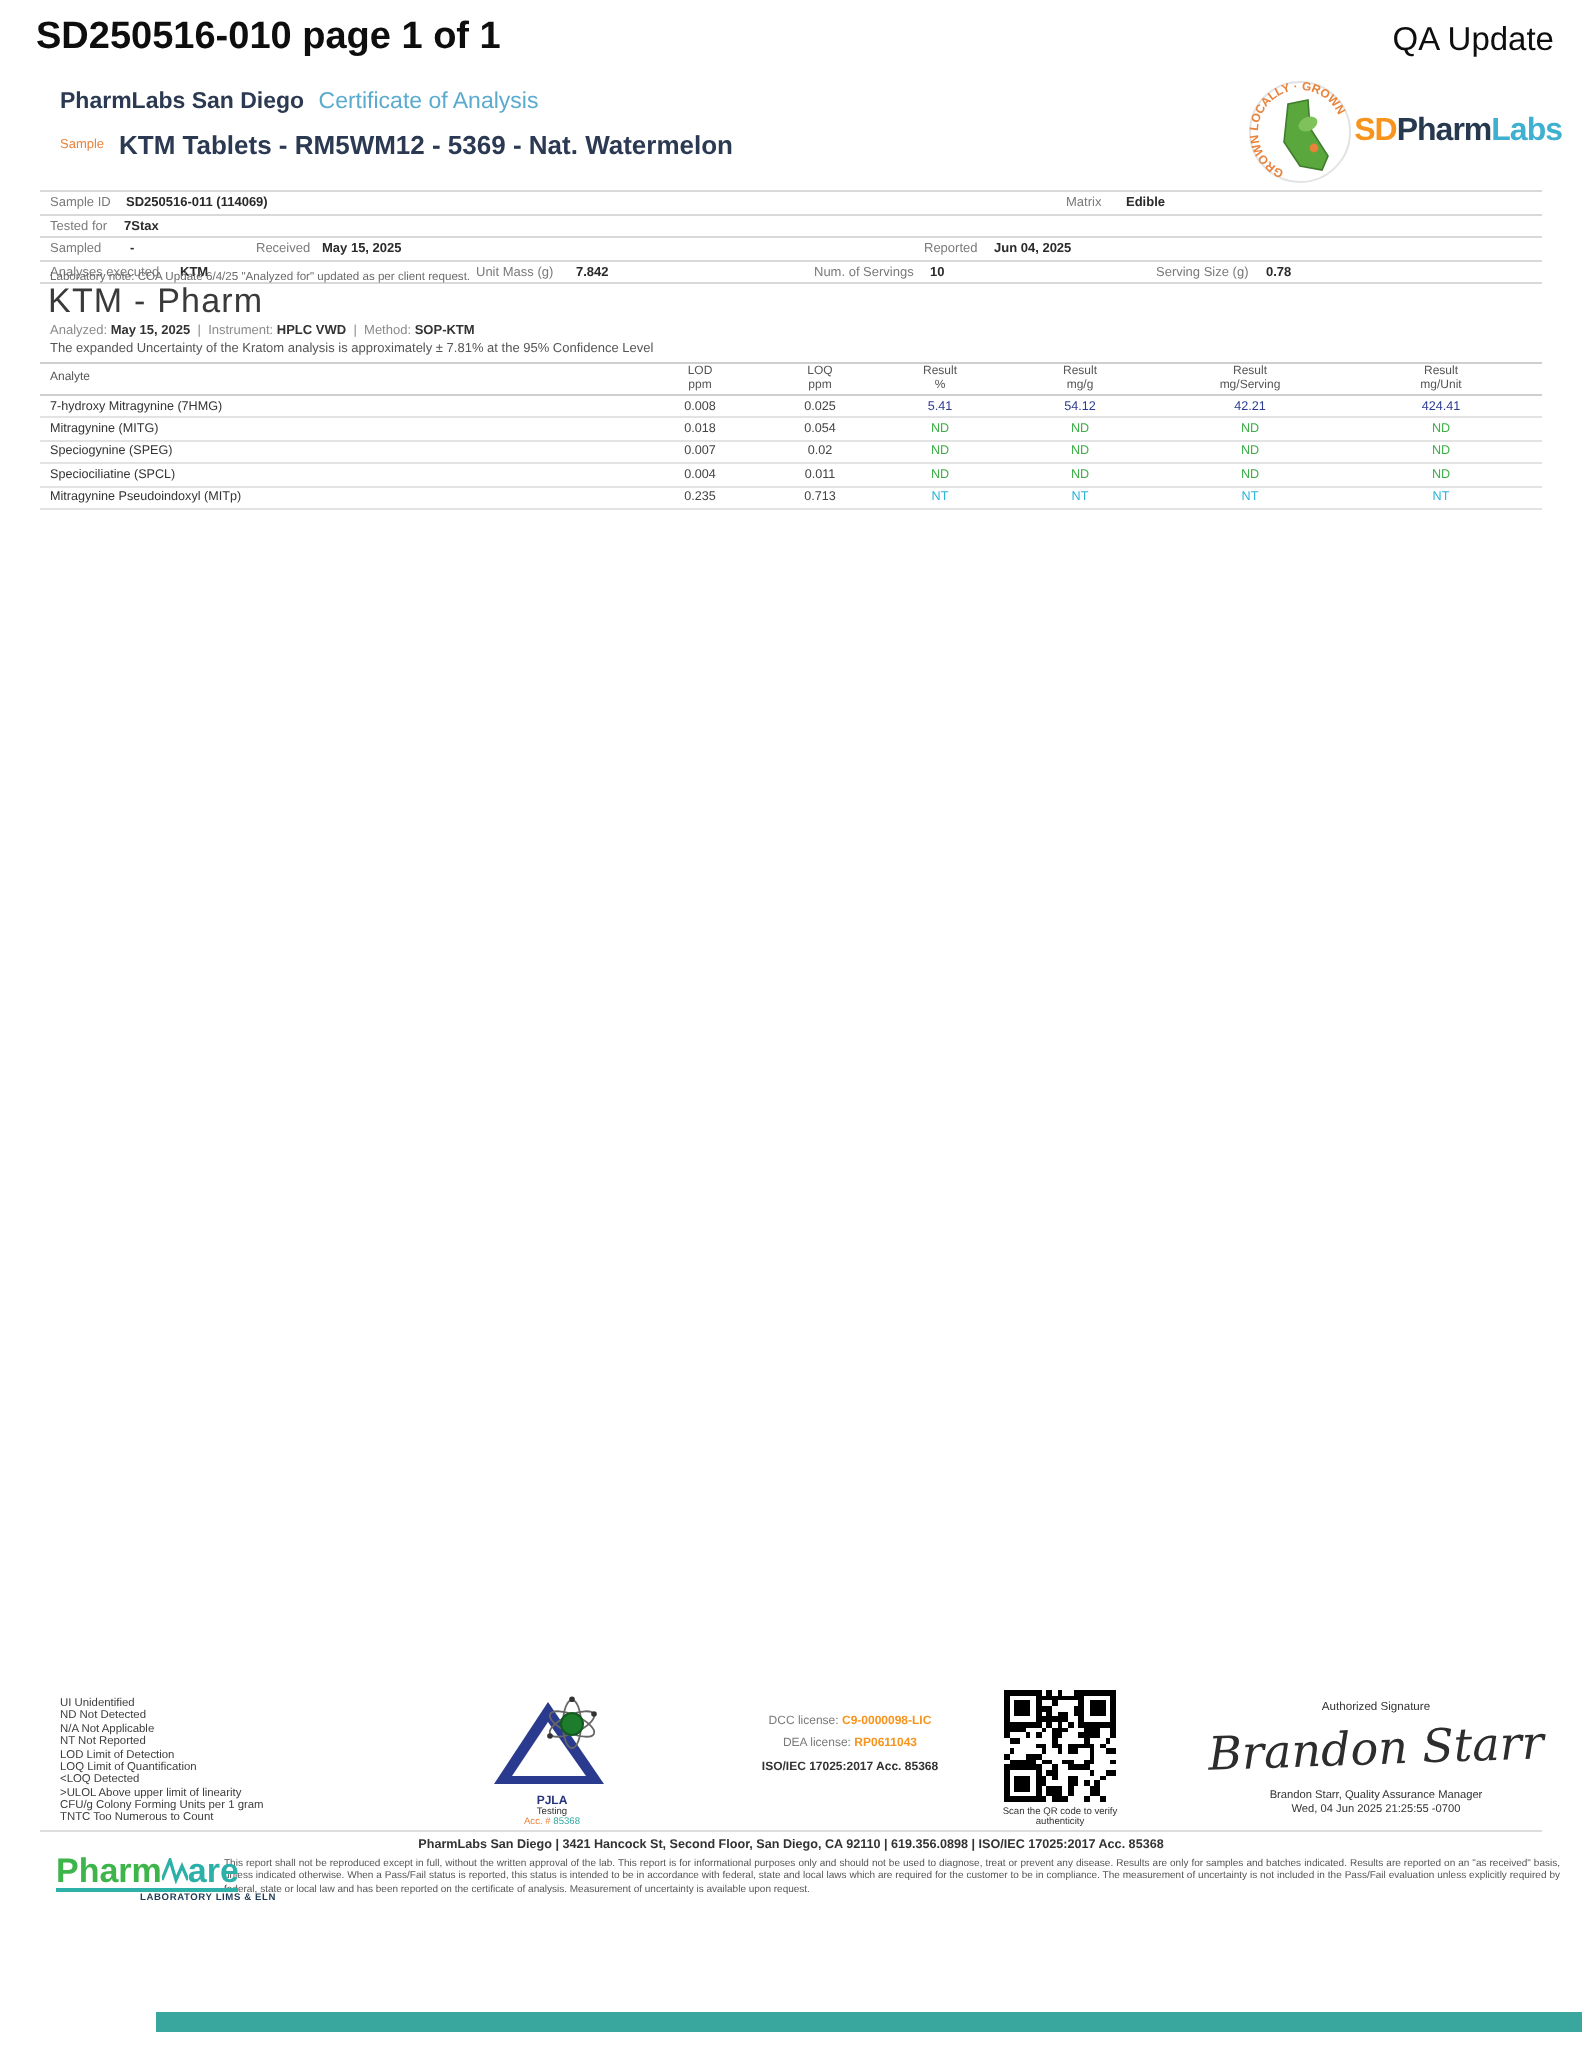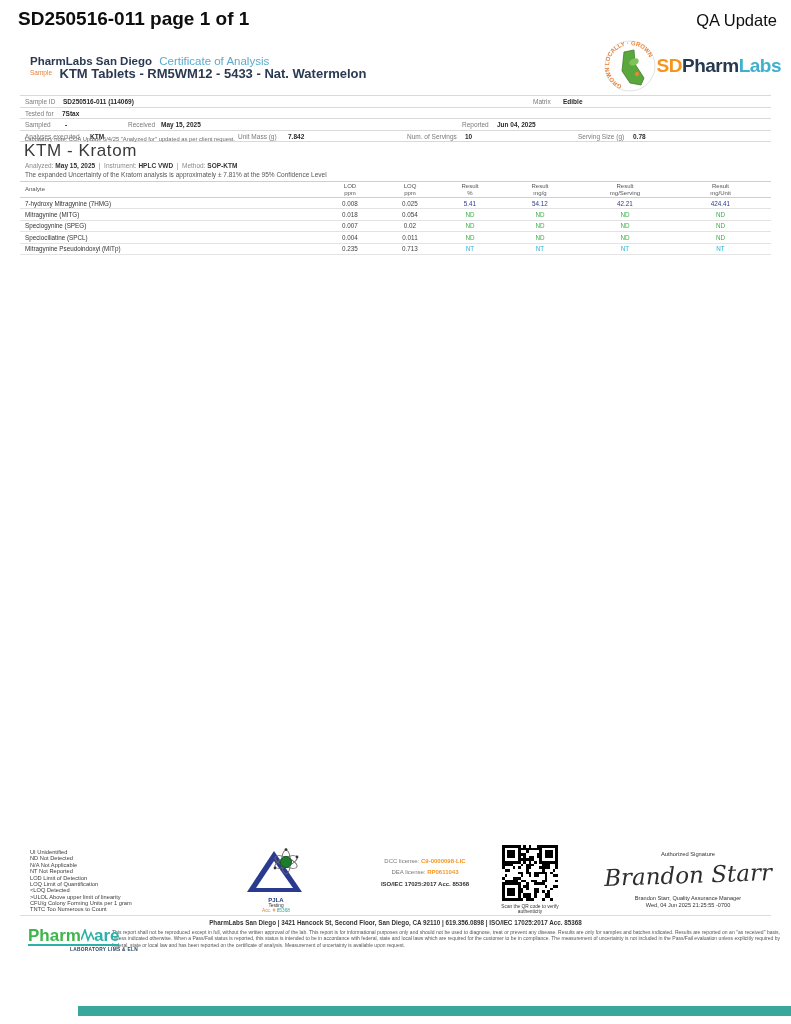--- a/index.html
+++ b/index.html
@@ -2,31 +2,31 @@
 <html><head>
 <meta charset="utf-8">
 <style>
   html,body{margin:0;padding:0;background:#fff;}
   .page{position:relative;width:791px;height:1024px;background:#fff;overflow:hidden;
         font-family:"Liberation Sans",sans-serif;color:#222;}
 
   
   .doc-title{position:absolute;left:18px;top:8px;font-size:19px;font-weight:700;color:#0e0e0e;}
   .qa{position:absolute;right:14px;top:11px;font-size:16.5px;color:#0e0e0e;}
-  .lab-line{position:absolute;left:30px;top:55px;font-size:11.5px;}
+  .lab-line{position:absolute;left:30px;top:45px;font-size:11.5px;}
   .lab-name{font-weight:700;color:#2b3a52;}
   .coa{color:#5aabce;margin-left:4px;}
   .sample-line{position:absolute;left:30px;top:64px;}
   .sample-lbl{font-size:6.5px;color:#e8833a;vertical-align:3px;margin-right:3px;}
   .sample-name{font-size:13px;font-weight:700;color:#2b3a52;}
 
   
   .brand{position:absolute;right:10px;top:40px;display:flex;align-items:center;}
   .brand-badge{margin-right:1px;}
-  .brand-text{font-size:19px;font-weight:700;letter-spacing:-0.5px;}
+  .brand-text{font-size:16px;font-weight:700;letter-spacing:-0.5px;}
   .brand-sd{color:#f7941d;}
   .brand-pharm{color:#27394f;}
   .brand-labs{color:#3fb0cf;}
 
   
   .info{position:absolute;left:20px;top:95px;width:751px;font-size:6.5px;}
   .irow{position:relative;height:10.5px;border-bottom:1px solid #d9d9d9;}
   .irow:first-child{border-top:1px solid #d9d9d9;}
   .lbl{position:absolute;top:2px;color:#7a7a7a;white-space:nowrap;}
   .val{position:absolute;top:2px;color:#2a2a2a;font-weight:700;white-space:nowrap;}
@@ -84,31 +84,31 @@
   .pw-ware{color:#2cb0a8;}
   .pw-sub{font-size:4.8px;font-weight:700;color:#1f3b57;text-align:right;letter-spacing:0.3px;margin-top:1px;}
 
   .tealbar{position:absolute;left:78px;top:1006px;width:713px;height:10px;background:#3aa79e;}
 </style>
 </head>
 <body>
 
 <div class="page">
 
-  <div class="doc-title">SD250516-011 page 1 of 1</div>
+  <div class="doc-title">SD250516-010 page 1 of 1</div>
   <div class="qa">QA Update</div>
 
   <div class="lab-line">
     <span class="lab-name">PharmLabs San Diego</span>
     <span class="coa">Certificate of Analysis</span>
   </div>
 
   <div class="sample-line">
     <span class="sample-lbl">Sample</span>
-    <span class="sample-name">KTM Tablets - RM5WM12 - 5433 - Nat. Watermelon</span>
+    <span class="sample-name">KTM Tablets - RM5WM12 - 5369 - Nat. Watermelon</span>
   </div>
 
   <div class="brand">
     <svg class="brand-badge" width="52" height="52" viewBox="0 0 52 52">
       <defs>
           <path id="tcirc" d="M26,47 a21,21 0 1,1 0.01,0"></path>
         </defs>
       <circle cx="26" cy="26" r="25" fill="#fff" stroke="#e3e3e3" stroke-width="1"></circle>
       <text font-size="6" fill="#e8833a" font-family="Liberation Sans, sans-serif" font-weight="bold">
         <textPath href="#tcirc" startOffset="8">GROWN LOCALLY · GROWN</textPath>
@@ -148,21 +148,21 @@
       <span class="val" style="left:268px">7.842</span>
       <span class="lbl" style="left:387px">Num. of Servings</span>
       <span class="val" style="left:445px">10</span>
       <span class="lbl" style="left:558px">Serving Size (g)</span>
       <span class="val" style="left:613px">0.78</span>
     </div>
   </div>
 
   <div class="labnote">Laboratory note: COA Update 6/4/25 "Analyzed for" updated as per client request.</div>
 
-  <div class="ktm-title">KTM - Kratom</div>
+  <div class="ktm-title">KTM - Pharm</div>
   <div class="meta">
     <span>Analyzed:</span>
     <b>May 15, 2025</b>
     &nbsp;<span>|</span>&nbsp;
     <span>Instrument:</span>
     <b>HPLC VWD</b>
     &nbsp;<span>|</span>&nbsp;
     <span>Method:</span>
     <b>SOP-KTM</b>
   </div>

